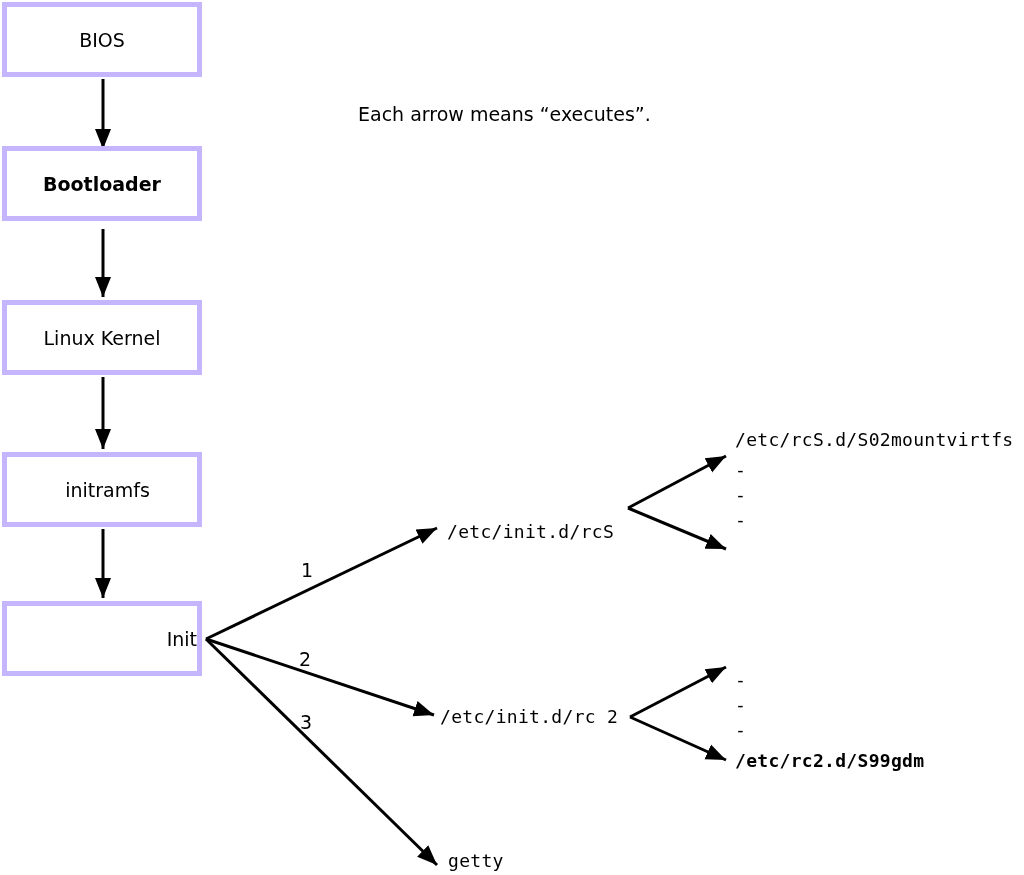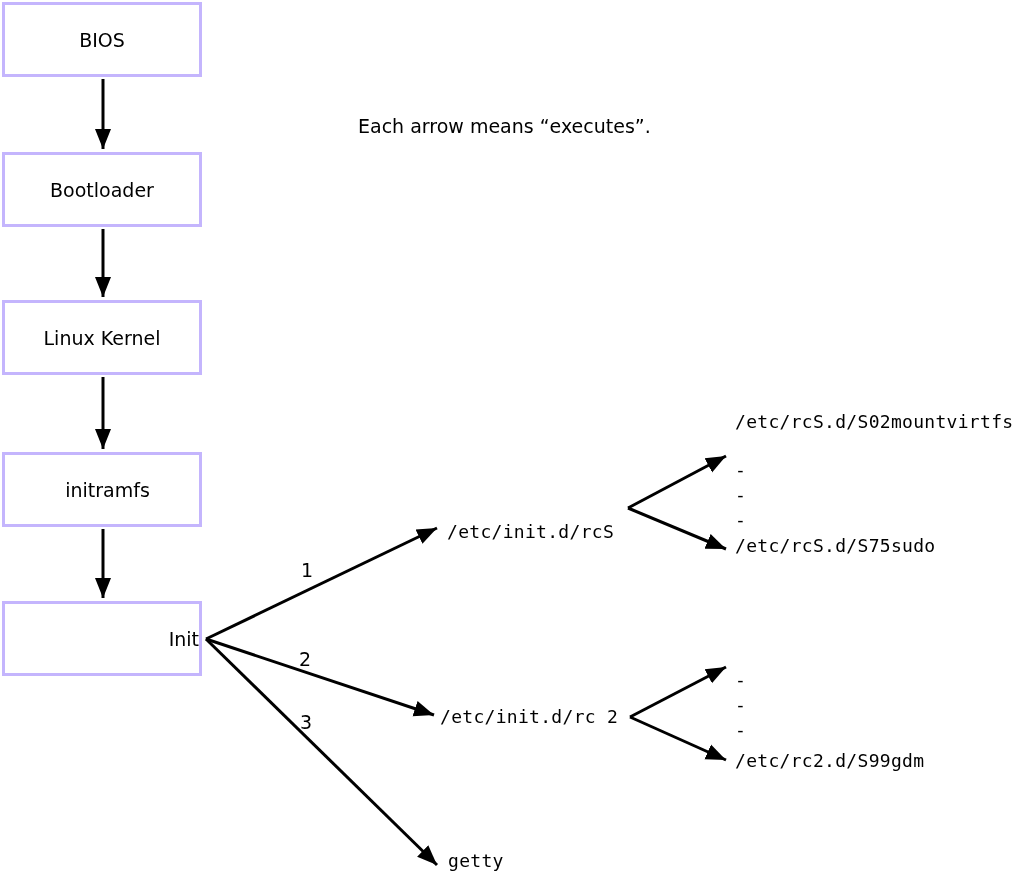--- a/index.html
+++ b/index.html
@@ -21,39 +21,39 @@
     left: 0;
     top: 0;
     width: 1024px;
     height: 875px;
   }
   .box {
     position: absolute;
     box-sizing: border-box;
     width: 200px;
     height: 75px;
-    border: 3px solid #c4b5fd;
+    border: 5px solid #c4b5fd;
     background: #ffffff;
     display: flex;
     align-items: center;
     justify-content: center;
     font-size: 19px;
     line-height: 24px;
     white-space: nowrap;
   }
   .box-bios       { left: 2px; top: 2px; }
-  .box-bootloader { left: 2px; top: 152px; }
+  .box-bootloader { left: 2px; top: 146px; font-weight: bold; }
   .box-kernel     { left: 2px; top: 300px; }
   .box-initramfs  { left: 2px; top: 452px; padding-left: 11px; }
   .box-init       { left: 2px; top: 601px; justify-content: flex-end; }
 
   .note {
     position: absolute;
     left: 358px;
-    top: 114px;
+    top: 102px;
     font-size: 19px;
     line-height: 24px;
     white-space: nowrap;
   }
   .edge-num {
     position: absolute;
     font-size: 19px;
     line-height: 24px;
   }
   .edge-num-1 { left: 301px; top: 558px; }
@@ -65,31 +65,31 @@
     font-family: "DejaVu Sans Mono", monospace;
     font-size: 18px;
     line-height: 24px;
     letter-spacing: 0.3px;
     white-space: pre;
   }
   .node-rcs   { left: 447px; top: 483px; margin-top: 37px; }
   .node-rc2   { left: 440px; top: 705px; }
   .node-getty { left: 448px; top: 849px; text-align: right; }
 
-  .rcs-child-0 { left: 735px; top: 410px; text-align: right; }
+  .rcs-child-0 { left: 735px; top: 428px; text-align: right; }
   .rcs-child-1 { left: 735px; top: 458px; }
   .rcs-child-2 { left: 735px; top: 483px; }
   .rcs-child-3 { left: 735px; top: 508px; }
   .rcs-child-4 { left: 735px; top: 534px; }
 
   .rc2-child-0 { left: 735px; top: 640px; }
   .rc2-child-1 { left: 735px; top: 668px; }
   .rc2-child-2 { left: 735px; top: 693px; }
   .rc2-child-3 { left: 735px; top: 718px; }
-  .rc2-child-4 { left: 735px; top: 749px; }
+  .rc2-child-4 { left: 735px; top: 749px; font-weight: bold; }
 
   svg line {
     stroke: #000000;
     stroke-width: 3;
   }
 </style>
 </head>
 <body>
 
 <div class="canvas">
@@ -139,20 +139,19 @@
   <div class="edge-num edge-num-3">3</div>
 
   <div class="mono node-rcs">/etc/init.d/rcS</div>
   <div class="mono node-rc2">/etc/init.d/rc 2</div>
   <div class="mono node-getty">getty</div>
 
   <div class="mono rcs-child-0">/etc/rcS.d/S02mountvirtfs</div>
   <div class="mono rcs-child-1">-</div>
   <div class="mono rcs-child-2">-</div>
   <div class="mono rcs-child-3">-</div>
-  <div class="mono rcs-child-4">/etc/rcS.d/S75sudo</div>
 
   <div class="mono rc2-child-1">-</div>
   <div class="mono rc2-child-2">-</div>
   <div class="mono rc2-child-3">-</div>
   <div class="mono rc2-child-4">/etc/rc2.d/S99gdm</div>
 
 </div>
 
 </body></html>

